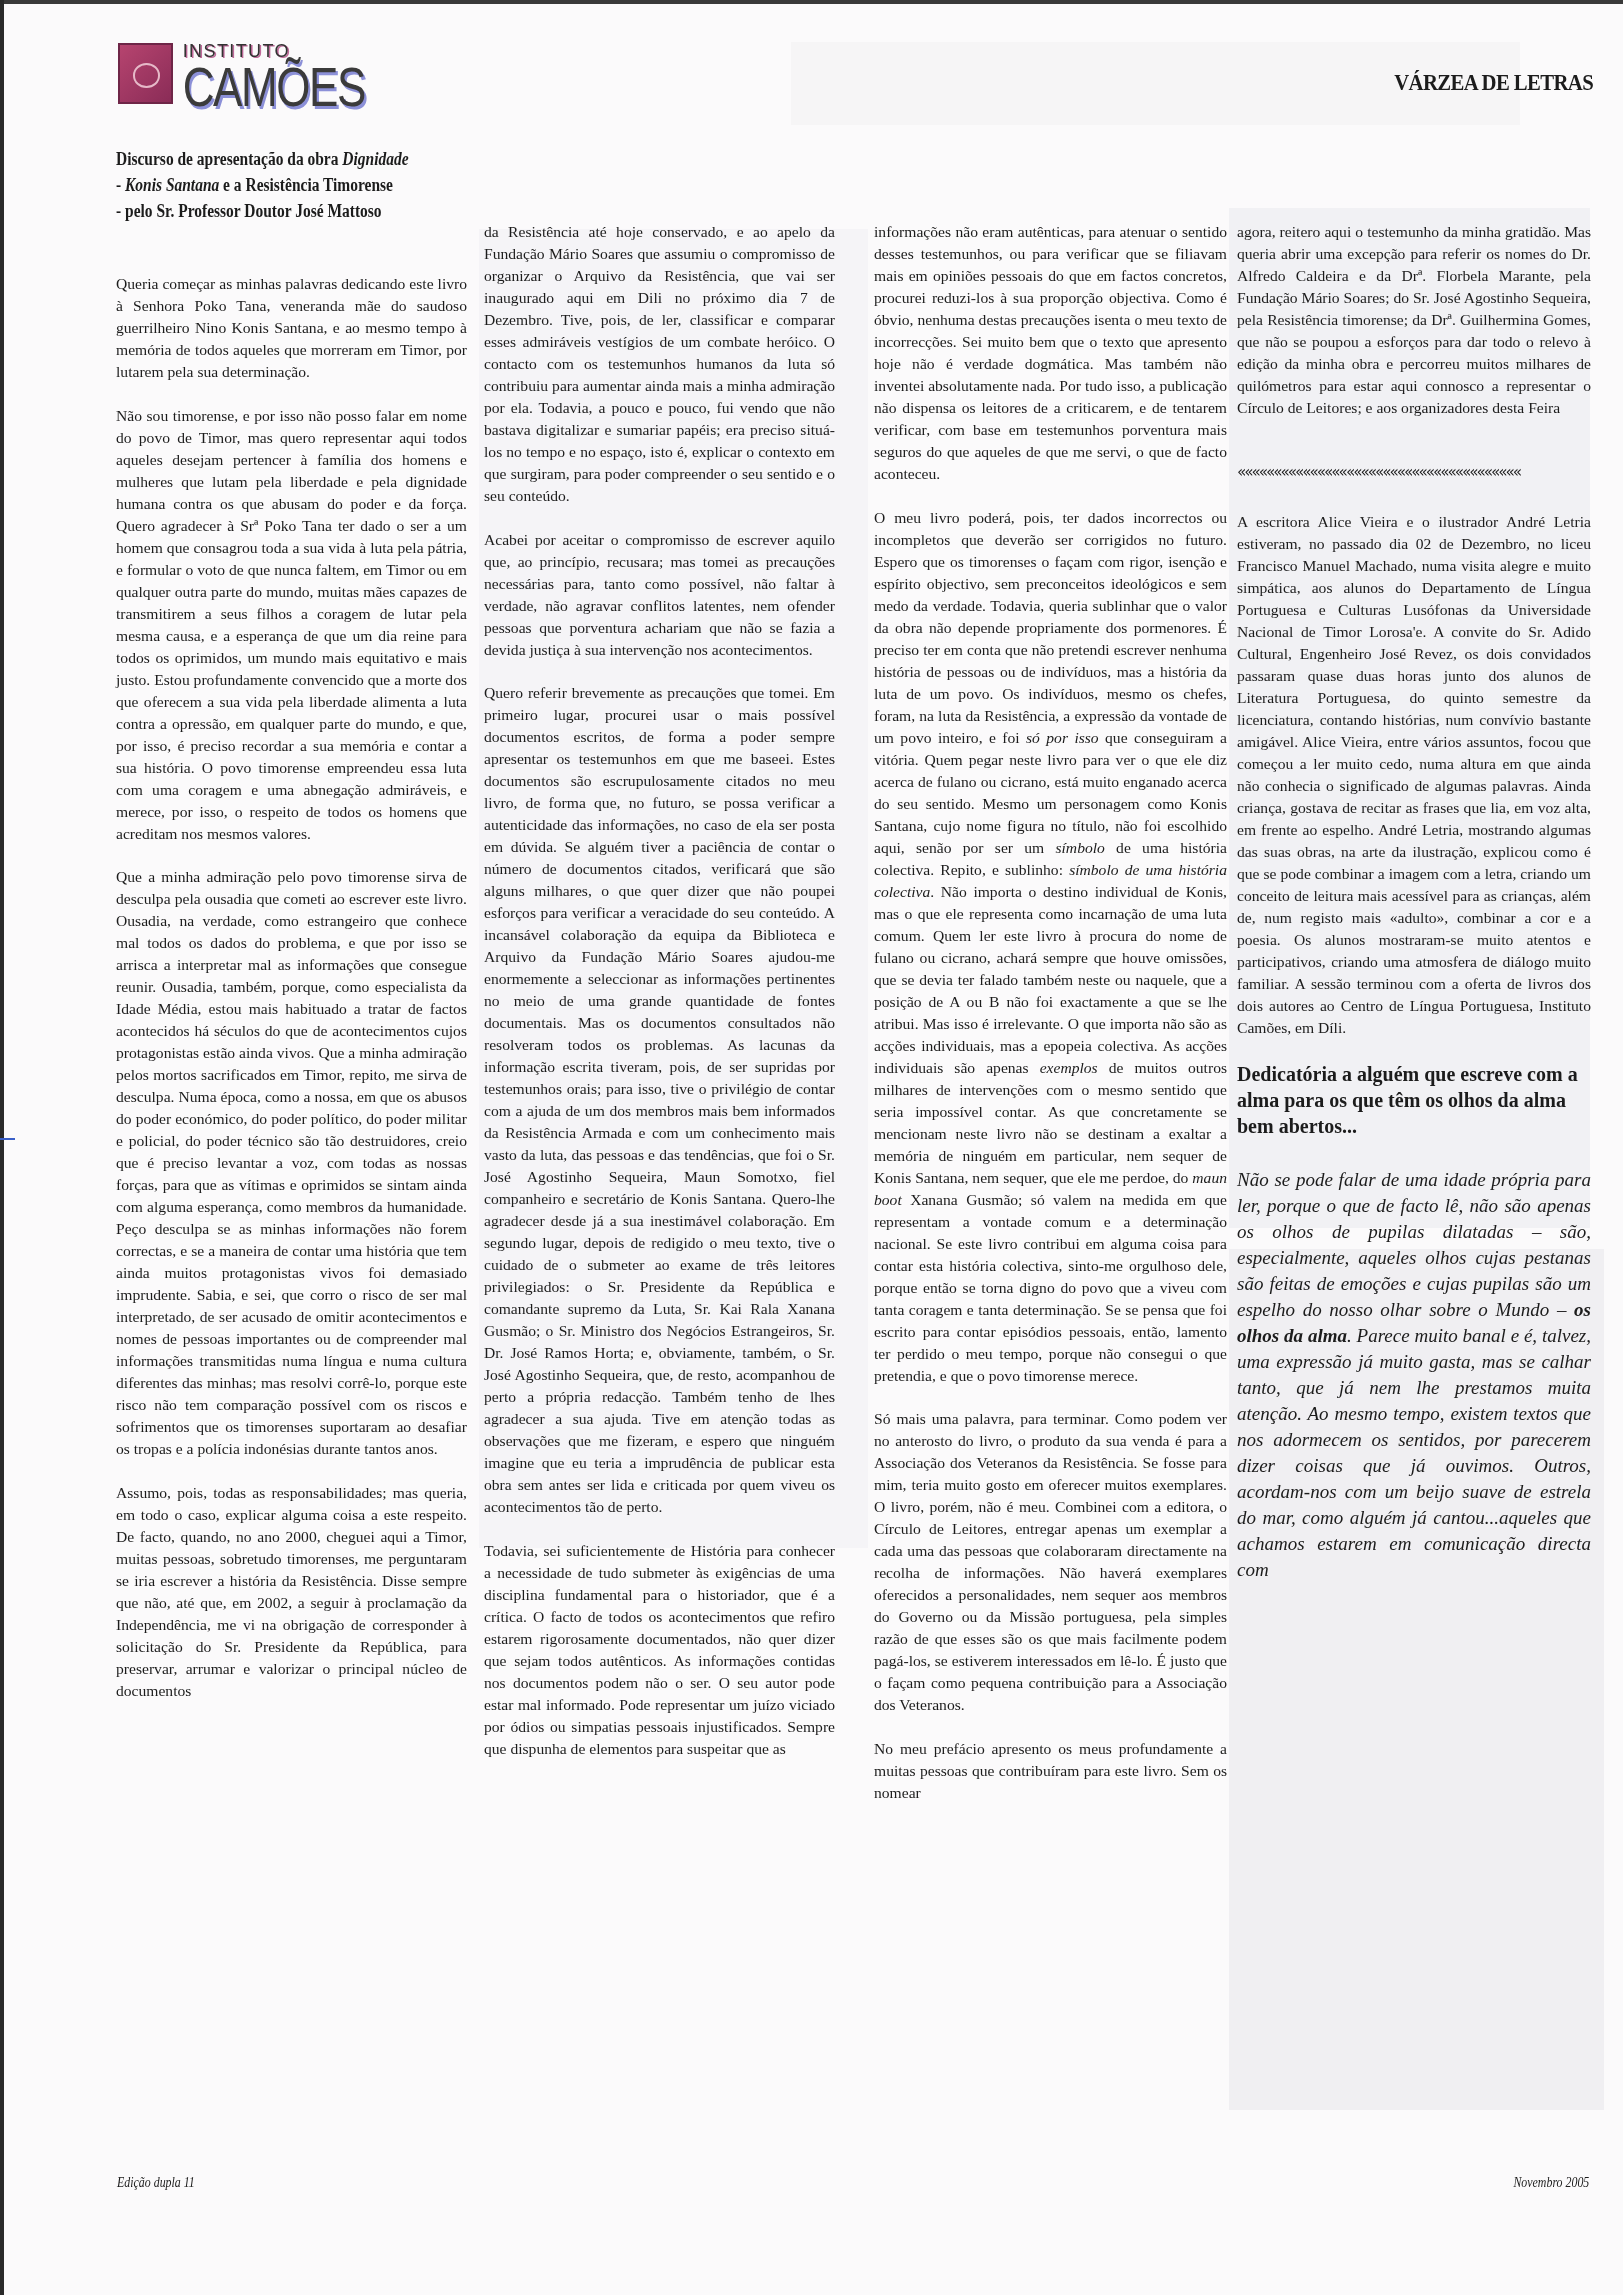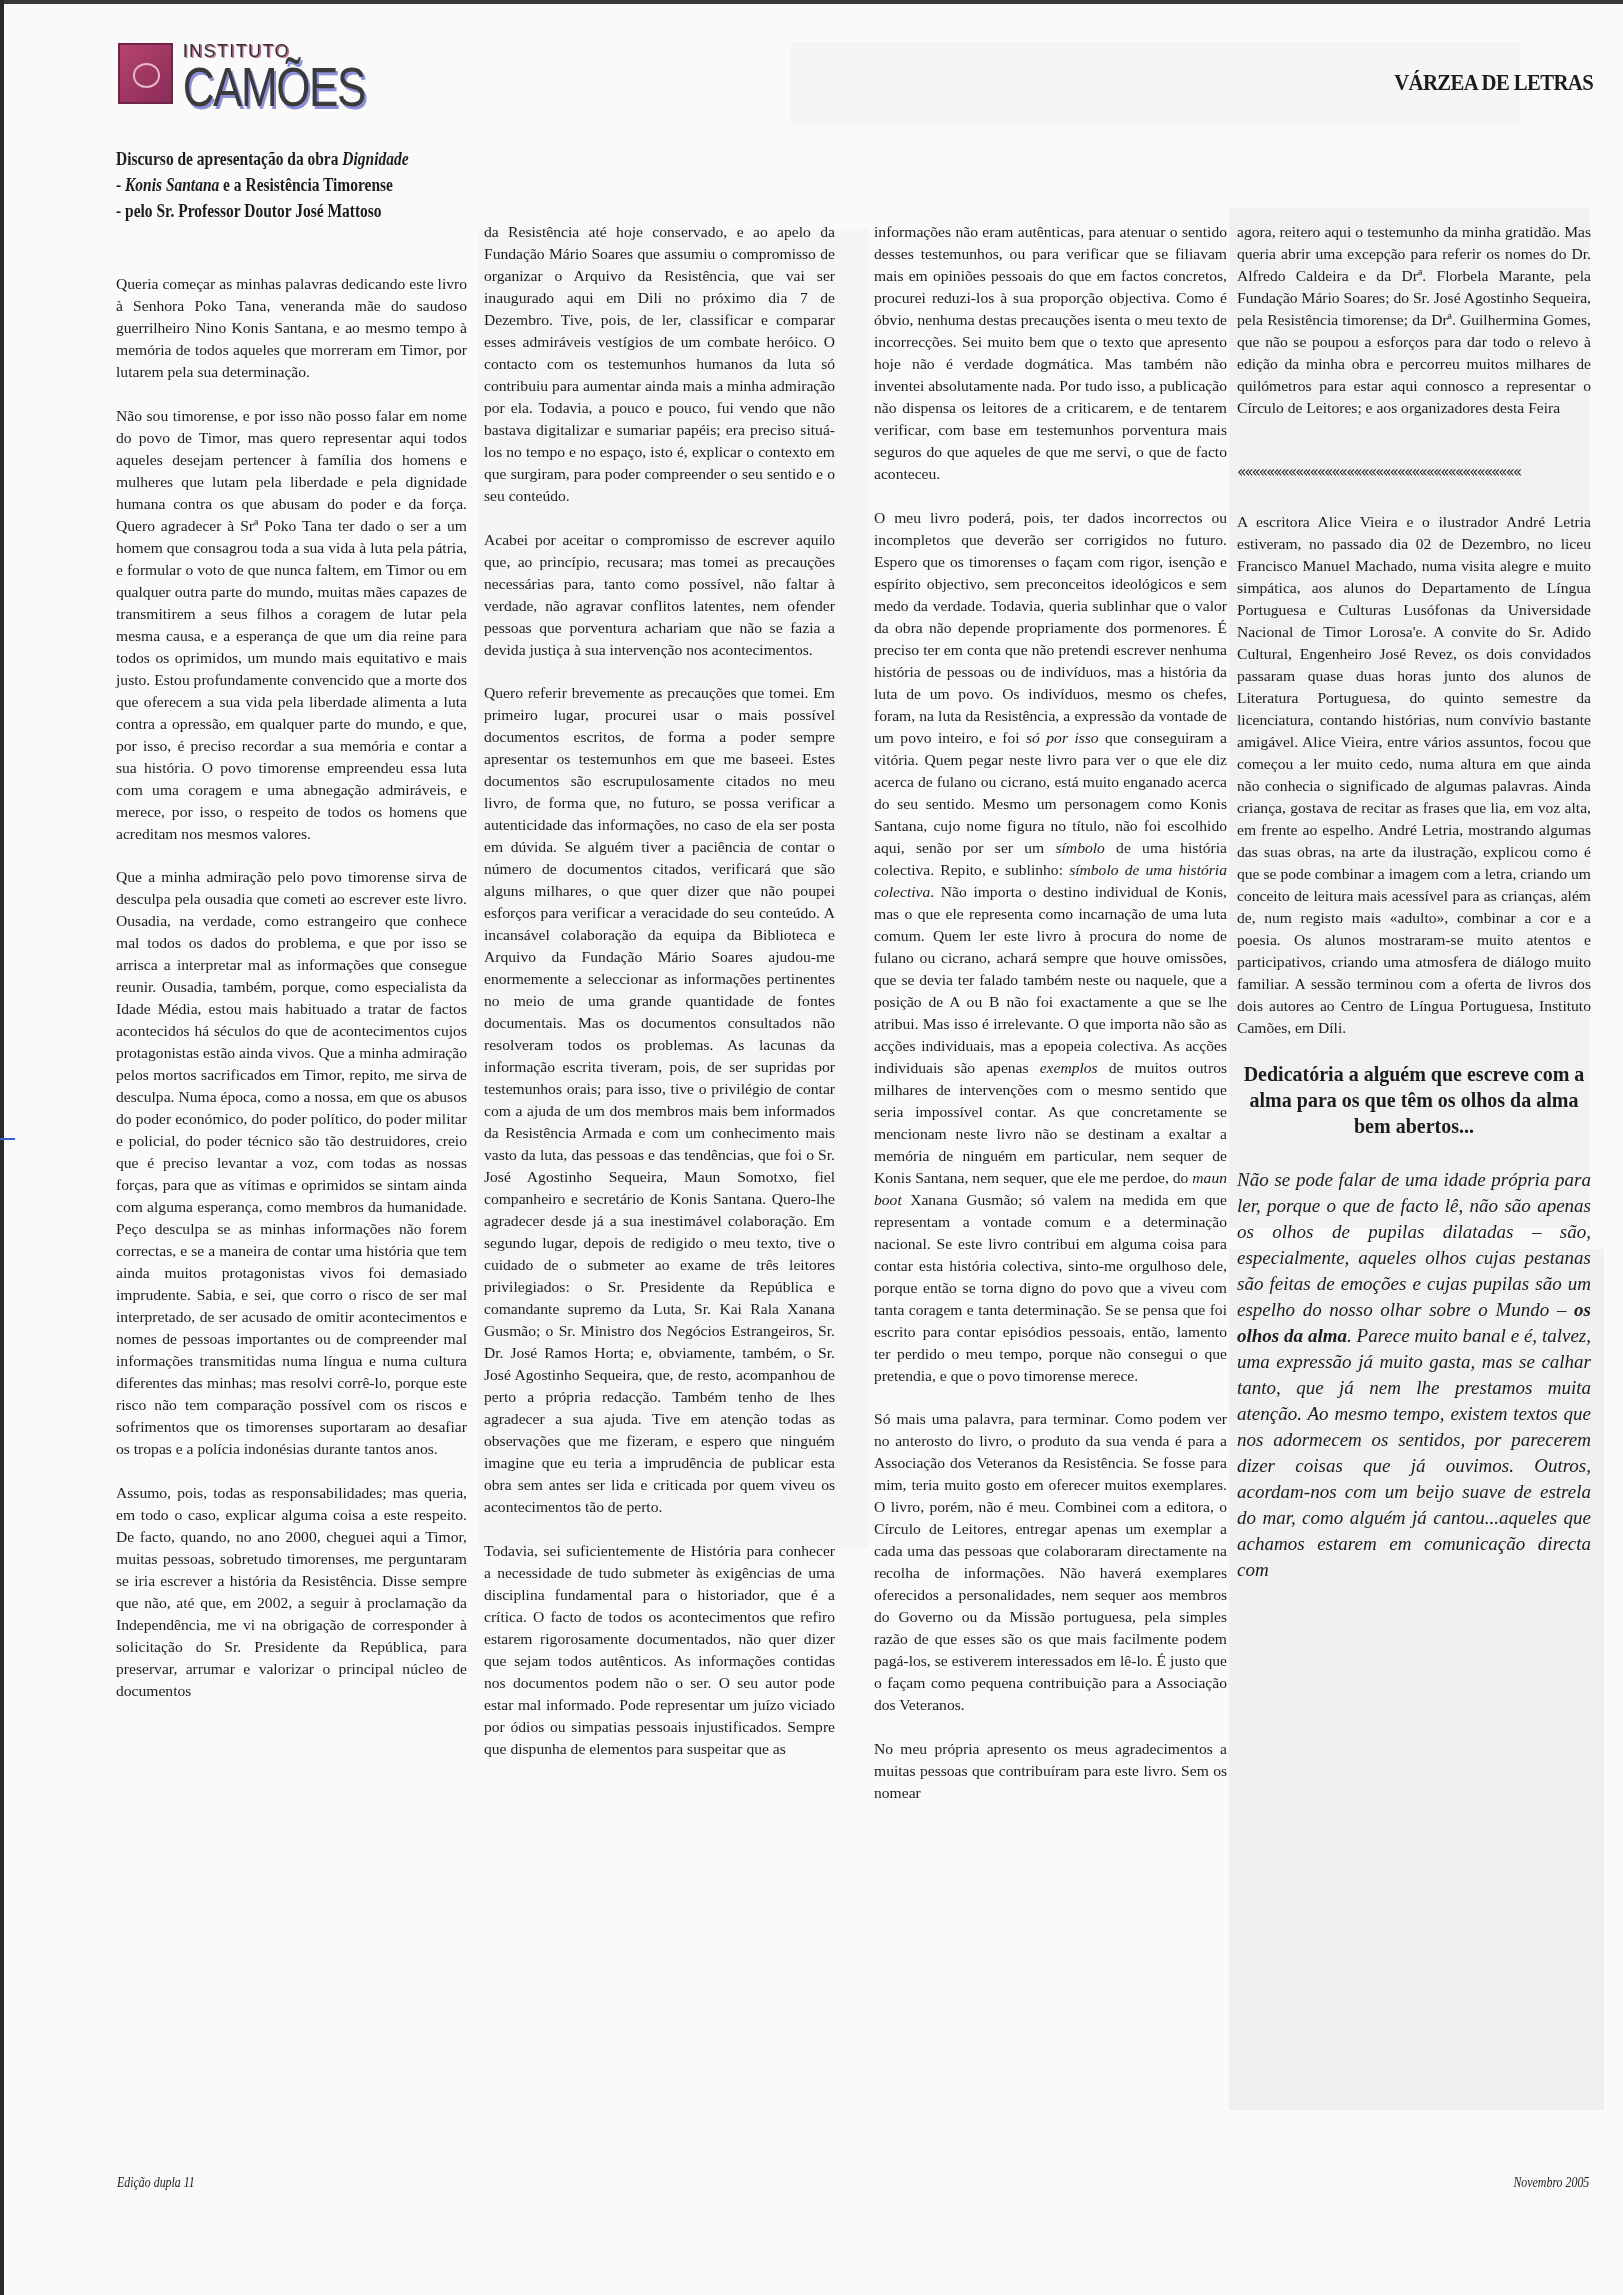--- a/index.html
+++ b/index.html
@@ -20,21 +20,21 @@
   .c2{left:484px;top:221px;width:351px;}
   .c3{left:874px;top:221px;width:353px;}
   .c4{left:1237px;top:221px;width:354px;}
   .title{font-weight:bold;font-size:18px;line-height:26px;margin:0 0 49px 0;text-align:left;transform:scaleX(0.86);transform-origin:left;width:410px;}
   .title i{font-weight:bold;}
   .shade{position:absolute;background:#eeedf1;}
   .sh1{left:1229px;top:208px;width:361px;height:1020px;opacity:.75;}
   .sh2{left:1229px;top:1249px;width:375px;height:861px;opacity:.9;}
   .sh3{left:479px;top:229px;width:389px;height:1319px;opacity:.45;}
   .arrows{font-family:"DejaVu Sans",sans-serif;font-size:15.3px;letter-spacing:-2.1px;margin:42px 0 28px 0;white-space:nowrap;overflow:hidden;}
-  .dedic-title{font-weight:bold;font-size:20px;line-height:26px;margin:0 0 28px 0;text-align:center;}
+  .dedic-title{font-weight:bold;font-size:20px;line-height:26px;margin:0 0 28px 0;text-align:left;}
   .italic-block{font-style:italic;font-size:19px;line-height:26px;text-align:justify;}
   .italic-block b{font-weight:bold;}
   .footer{position:absolute;top:2175px;font-style:italic;font-size:14px;transform:scaleX(0.85);}
   .foot-l{left:117px;transform-origin:left;}
   .foot-r{right:35px;transform-origin:right;}
   .mark{position:absolute;left:0;top:1138px;width:15.3px;height:2.1px;background:#3a5fc8;}
 </style>
 </head>
 <body>
 
@@ -72,21 +72,21 @@
   <p>da Resistência até hoje conservado, e ao apelo da Fundação Mário Soares que assumiu o compromisso de organizar o Arquivo da Resistência, que vai ser inaugurado aqui em Dili no próximo dia 7 de Dezembro. Tive, pois, de ler, classificar e comparar esses admiráveis vestígios de um combate heróico. O contacto com os testemunhos humanos da luta só contribuiu para aumentar ainda mais a minha admiração por ela. Todavia, a pouco e pouco, fui vendo que não bastava digitalizar e sumariar papéis; era preciso situá-los no tempo e no espaço, isto é, explicar o contexto em que surgiram, para poder compreender o seu sentido e o seu conteúdo.</p>
   <p>Acabei por aceitar o compromisso de escrever aquilo que, ao princípio, recusara; mas tomei as precauções necessárias para, tanto como possível, não faltar à verdade, não agravar conflitos latentes, nem ofender pessoas que porventura achariam que não se fazia a devida justiça à sua intervenção nos acontecimentos.</p>
   <p>Quero referir brevemente as precauções que tomei. Em primeiro lugar, procurei usar o mais possível documentos escritos, de forma a poder sempre apresentar os testemunhos em que me baseei. Estes documentos são escrupulosamente citados no meu livro, de forma que, no futuro, se possa verificar a autenticidade das informações, no caso de ela ser posta em dúvida. Se alguém tiver a paciência de contar o número de documentos citados, verificará que são alguns milhares, o que quer dizer que não poupei esforços para verificar a veracidade do seu conteúdo. A incansável colaboração da equipa da Biblioteca e Arquivo da Fundação Mário Soares ajudou-me enormemente a seleccionar as informações pertinentes no meio de uma grande quantidade de fontes documentais. Mas os documentos consultados não resolveram todos os problemas. As lacunas da informação escrita tiveram, pois, de ser supridas por testemunhos orais; para isso, tive o privilégio de contar com a ajuda de um dos membros mais bem informados da Resistência Armada e com um conhecimento mais vasto da luta, das pessoas e das tendências, que foi o Sr. José Agostinho Sequeira, Maun Somotxo, fiel companheiro e secretário de Konis Santana. Quero-lhe agradecer desde já a sua inestimável colaboração. Em segundo lugar, depois de redigido o meu texto, tive o cuidado de o submeter ao exame de três leitores privilegiados: o Sr. Presidente da República e comandante supremo da Luta, Sr. Kai Rala Xanana Gusmão; o Sr. Ministro dos Negócios Estrangeiros, Sr. Dr. José Ramos Horta; e, obviamente, também, o Sr. José Agostinho Sequeira, que, de resto, acompanhou de perto a própria redacção. Também tenho de lhes agradecer a sua ajuda. Tive em atenção todas as observações que me fizeram, e espero que ninguém imagine que eu teria a imprudência de publicar esta obra sem antes ser lida e criticada por quem viveu os acontecimentos tão de perto.</p>
   <p>Todavia, sei suficientemente de História para conhecer a necessidade de tudo submeter às exigências de uma disciplina fundamental para o historiador, que é a crítica. O facto de todos os acontecimentos que refiro estarem rigorosamente documentados, não quer dizer que sejam todos autênticos. As informações contidas nos documentos podem não o ser. O seu autor pode estar mal informado. Pode representar um juízo viciado por ódios ou simpatias pessoais injustificados. Sempre que dispunha de elementos para suspeitar que as</p>
 </div>
 
 <div class="col c3">
   <p>informações não eram autênticas, para atenuar o sentido desses testemunhos, ou para verificar que se filiavam mais em opiniões pessoais do que em factos concretos, procurei reduzi-los à sua proporção objectiva. Como é óbvio, nenhuma destas precauções isenta o meu texto de incorrecções. Sei muito bem que o texto que apresento hoje não é verdade dogmática. Mas também não inventei absolutamente nada. Por tudo isso, a publicação não dispensa os leitores de a criticarem, e de tentarem verificar, com base em testemunhos porventura mais seguros do que aqueles de que me servi, o que de facto aconteceu.</p>
   <p><span>O meu livro poderá, pois, ter dados incorrectos ou incompletos que deverão ser corrigidos no futuro. Espero que os timorenses o façam com rigor, isenção e espírito objectivo, sem preconceitos ideológicos e sem medo da verdade. Todavia, queria sublinhar que o valor da obra não depende propriamente dos pormenores. É preciso ter em conta que não pretendi escrever nenhuma história de pessoas ou de indivíduos, mas a história da luta de um povo. Os indivíduos, mesmo os chefes, foram, na luta da Resistência, a expressão da vontade de um povo inteiro, e foi </span><i>só por isso</i><span> que conseguiram a vitória. Quem pegar neste livro para ver o que ele diz acerca de fulano ou cicrano, está muito enganado acerca do seu sentido. Mesmo um personagem como Konis Santana, cujo nome figura no título, não foi escolhido aqui, senão por ser um </span><i>símbolo</i><span> de uma história colectiva. Repito, e sublinho: </span><i>símbolo de uma história colectiva</i><span>. Não importa o destino individual de Konis, mas o que ele representa como incarnação de uma luta comum. Quem ler este livro à procura do nome de fulano ou cicrano, achará sempre que houve omissões, que se devia ter falado também neste ou naquele, que a posição de A ou B não foi exactamente a que se lhe atribui. Mas isso é irrelevante. O que importa não são as acções individuais, mas a epopeia colectiva. As acções individuais são apenas </span><i>exemplos</i><span> de muitos outros milhares de intervenções com o mesmo sentido que seria impossível contar. As que concretamente se mencionam neste livro não se destinam a exaltar a memória de ninguém em particular, nem sequer de Konis Santana, nem sequer, que ele me perdoe, do </span><i>maun boot</i><span> Xanana Gusmão; só valem na medida em que representam a vontade comum e a determinação nacional. Se este livro contribui em alguma coisa para contar esta história colectiva, sinto-me orgulhoso dele, porque então se torna digno do povo que a viveu com tanta coragem e tanta determinação. Se se pensa que foi escrito para contar episódios pessoais, então, lamento ter perdido o meu tempo, porque não consegui o que pretendia, e que o povo timorense merece.</span></p>
   <p>Só mais uma palavra, para terminar. Como podem ver no anterosto do livro, o produto da sua venda é para a Associação dos Veteranos da Resistência. Se fosse para mim, teria muito gosto em oferecer muitos exemplares. O livro, porém, não é meu. Combinei com a editora, o Círculo de Leitores, entregar apenas um exemplar a cada uma das pessoas que colaboraram directamente na recolha de informações. Não haverá exemplares oferecidos a personalidades, nem sequer aos membros do Governo ou da Missão portuguesa, pela simples razão de que esses são os que mais facilmente podem pagá-los, se estiverem interessados em lê-lo. É justo que o façam como pequena contribuição para a Associação dos Veteranos.</p>
-  <p>No meu própria apresento os meus agradecimentos a muitas pessoas que contribuíram para este livro. Sem os nomear</p>
+  <p>No meu prefácio apresento os meus profundamente a muitas pessoas que contribuíram para este livro. Sem os nomear</p>
 </div>
 
 <div class="col c4">
   <p style="margin-bottom:0">agora, reitero aqui o testemunho da minha gratidão. Mas queria abrir uma excepção para referir os nomes do Dr. Alfredo Caldeira e da Drª. Florbela Marante, pela Fundação Mário Soares; do Sr. José Agostinho Sequeira, pela Resistência timorense; da Drª. Guilhermina Gomes, que não se poupou a esforços para dar todo o relevo à edição da minha obra e percorreu muitos milhares de quilómetros para estar aqui connosco a representar o Círculo de Leitores; e aos organizadores desta Feira</p>
   <div class="arrows">«««««««««««««««««««««««««««««««««««««««</div>
   <p>A escritora Alice Vieira e o ilustrador André Letria estiveram, no passado dia 02 de Dezembro, no liceu Francisco Manuel Machado, numa visita alegre e muito simpática, aos alunos do Departamento de Língua Portuguesa e Culturas Lusófonas da Universidade Nacional de Timor Lorosa'e. A convite do Sr. Adido Cultural, Engenheiro José Revez, os dois convidados passaram quase duas horas junto dos alunos de Literatura Portuguesa, do quinto semestre da licenciatura, contando histórias, num convívio bastante amigável. Alice Vieira, entre vários assuntos, focou que começou a ler muito cedo, numa altura em que ainda não conhecia o significado de algumas palavras. Ainda criança, gostava de recitar as frases que lia, em voz alta, em frente ao espelho. André Letria, mostrando algumas das suas obras, na arte da ilustração, explicou como é que se pode combinar a imagem com a letra, criando um conceito de leitura mais acessível para as crianças, além de, num registo mais «adulto», combinar a cor e a poesia. Os alunos mostraram-se muito atentos e participativos, criando uma atmosfera de diálogo muito familiar. A sessão terminou com a oferta de livros dos dois autores ao Centro de Língua Portuguesa, Instituto Camões, em Díli.</p>
   <h2 class="dedic-title">Dedicatória a alguém que escreve com a alma para os que têm os olhos da alma bem abertos...</h2>
   <div class="italic-block"><span>Não se pode falar de uma idade própria para ler, porque o que de facto lê, não são apenas os olhos de pupilas dilatadas – são, especialmente, aqueles olhos cujas pestanas são feitas de emoções e cujas pupilas são um espelho do nosso olhar sobre o Mundo – </span><b>os olhos da alma</b><span>. Parece muito banal e é, talvez, uma expressão já muito gasta, mas se calhar tanto, que já nem lhe prestamos muita atenção. Ao mesmo tempo, existem textos que nos adormecem os sentidos, por parecerem dizer coisas que já ouvimos. Outros, acordam-nos com um beijo suave de estrela do mar, como alguém já cantou...aqueles que achamos estarem em comunicação directa com</span></div>
 </div>
 

